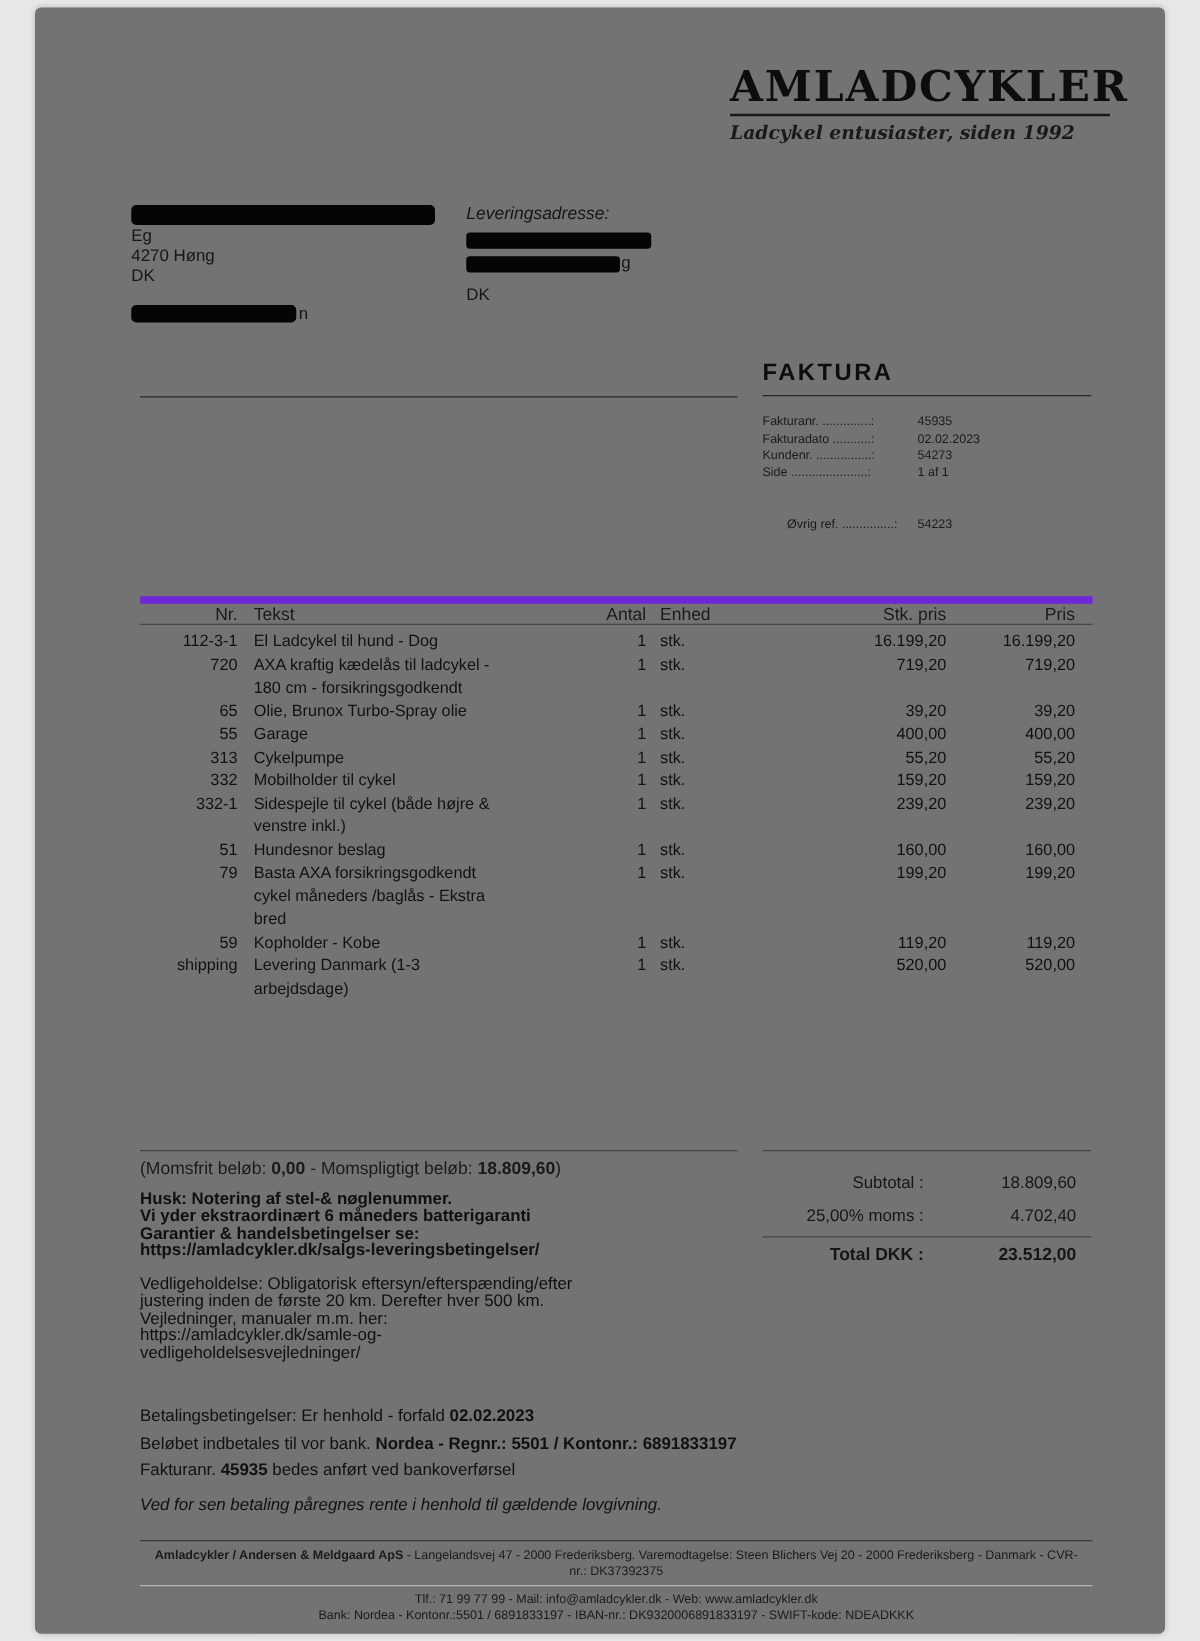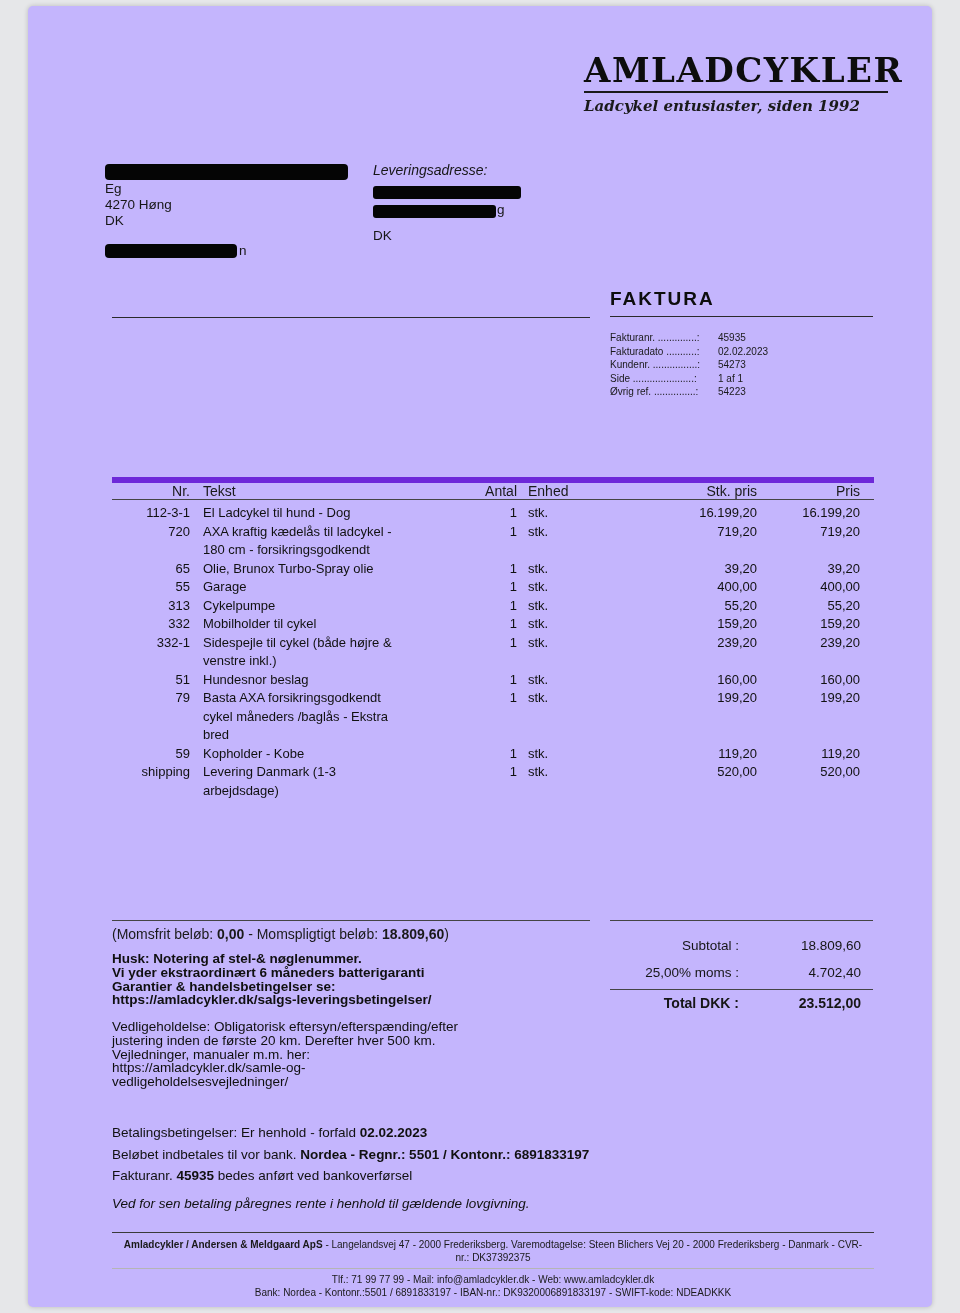--- a/index.html
+++ b/index.html
@@ -7,21 +7,21 @@
   body {
     width: 960px; height: 1313px;
     background: #e6e7e9;
     font-family: "Liberation Sans", sans-serif;
     color: #161616;
   }
   .page {
     position: relative;
     width: 904px; height: 1301px;
     margin: 6px auto 0;
-    background: #c4b5fd;
+    background: #737373;
     border-radius: 5px;
     box-shadow: 0 0 5px rgba(0,0,0,0.20);
     overflow: hidden;
   }
 
   
   .brand { position: absolute; top: 46px; right: 44px; width: 304px; }
   .brand-name {
     font-family: "DejaVu Serif", "Liberation Serif", serif;
     font-weight: bold; font-size: 34px; line-height: 36px;
@@ -47,23 +47,23 @@
   .bar-b { width: 123px; height: 13px; }
   .delivery-row { display: flex; align-items: flex-end; gap: 1px; }
   .delivery-country { margin-top: 10px; }
 
   
   .rule-left { position: absolute; left: 84px; top: 311px; width: 478px; border-top: 1.5px solid #2a2a2a; }
   .faktura { position: absolute; left: 582px; top: 282px; width: 263px; }
   .faktura-title { font-size: 19px; font-weight: bold; letter-spacing: 2px; color: #0d0d0d; }
   .faktura-rule { border-top: 1.5px solid #2a2a2a; margin-top: 6px; }
   .meta { margin-top: 14px; font-size: 10px; line-height: 13.5px; color: #1a1a1a; }
-  .meta-row { display: flex; }
+  .meta-row { display: flex; gap: 16px; }
   .meta-label { width: 108px; white-space: nowrap; }
-  .meta-gap { margin-top: 0; }
+  .meta-gap { margin-top: 28px; text-align: right; }
 
   
   .items { position: absolute; left: 84px; top: 471px; width: 762px; }
   .items-head, .item-row {
     display: grid;
     grid-template-columns: 78px 13px 198px 116px 11px 60px 169px 103px 14px;
   }
   .items-head {
     font-size: 14px; line-height: 12px; padding: 2px 0;
     border-top: 6px solid #6d28d9; border-bottom: 1px solid #444; color: #1a1a1a;

